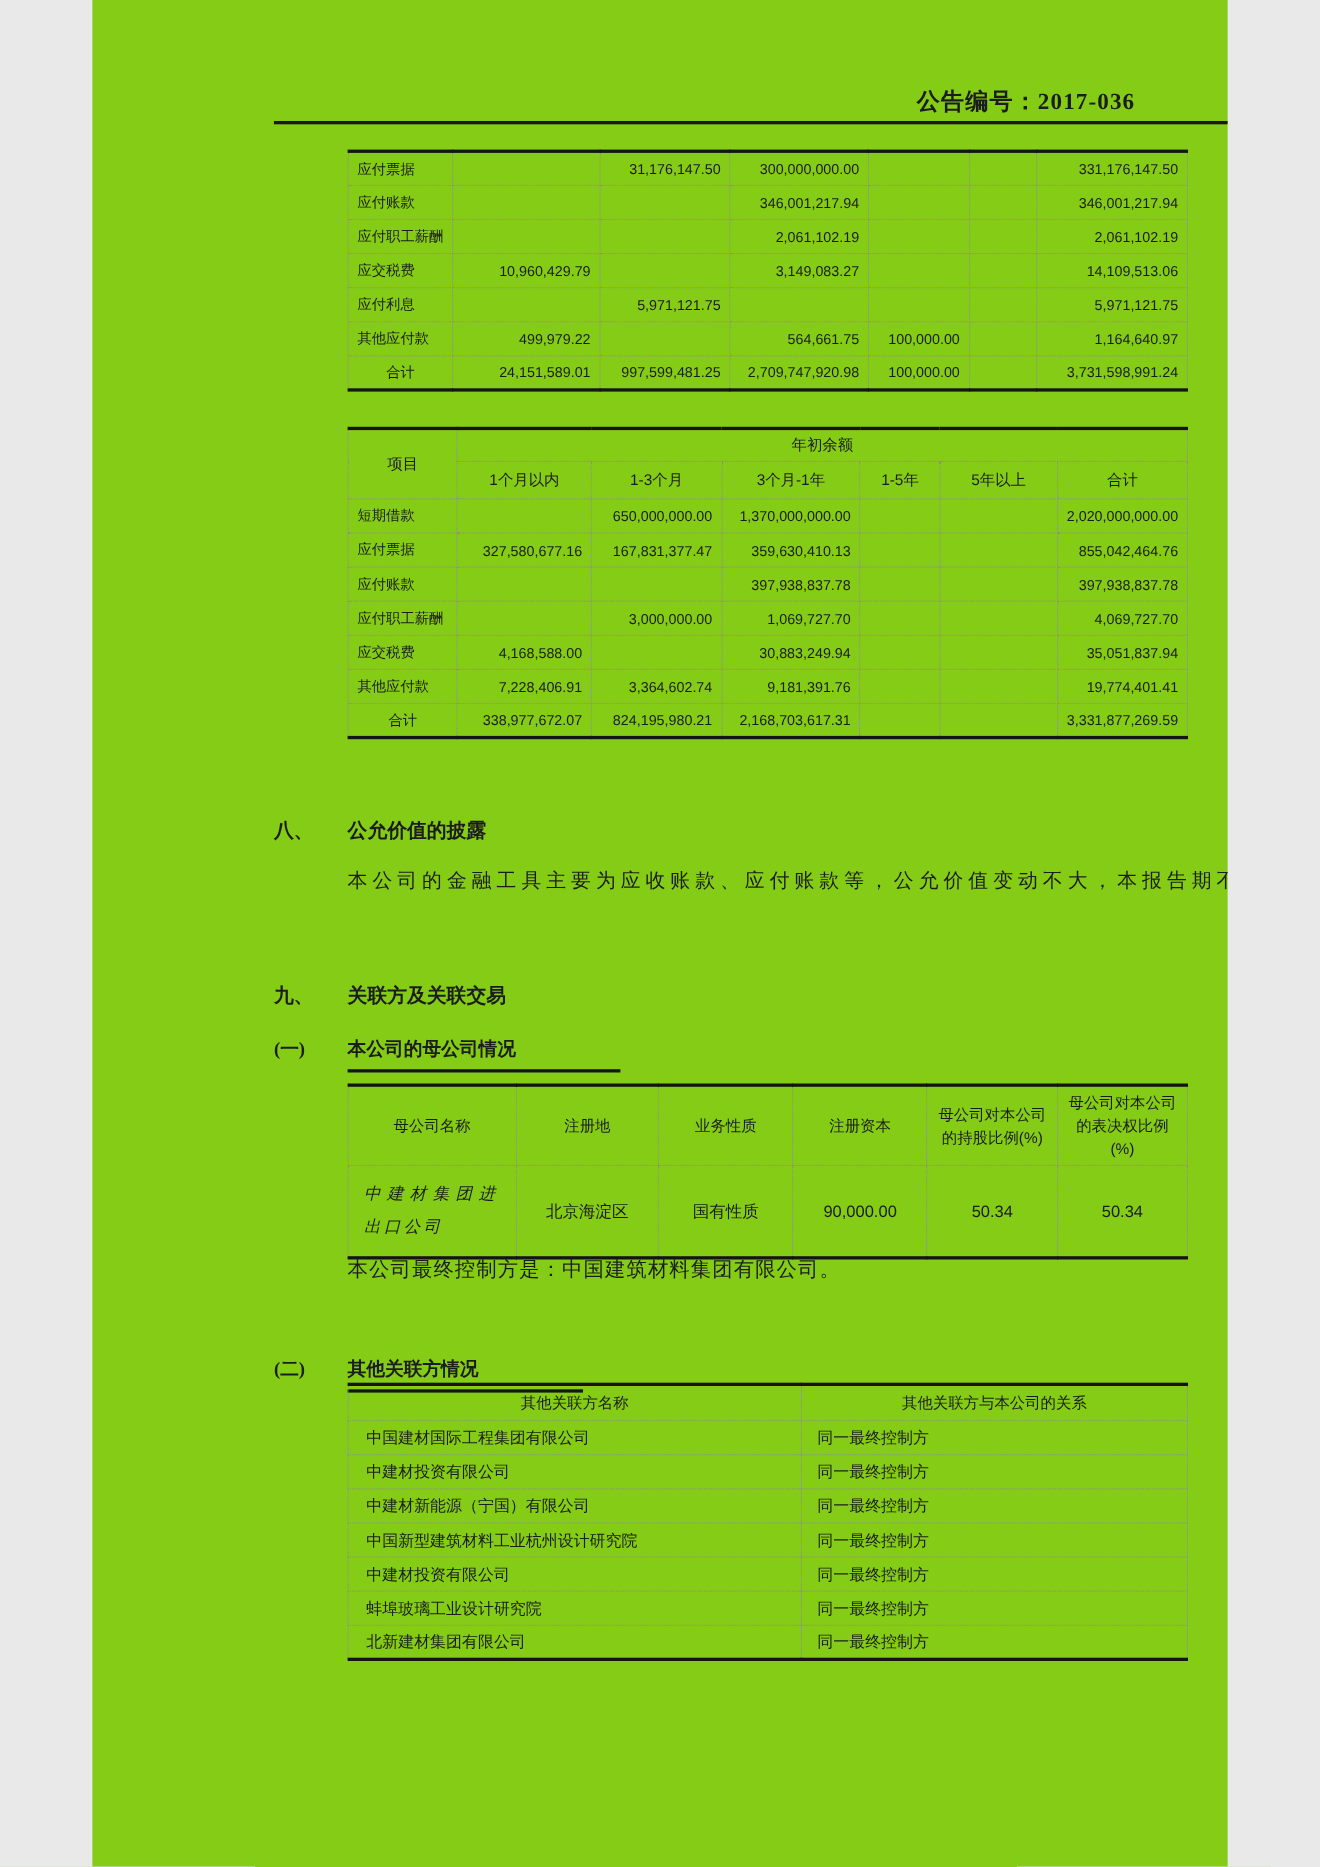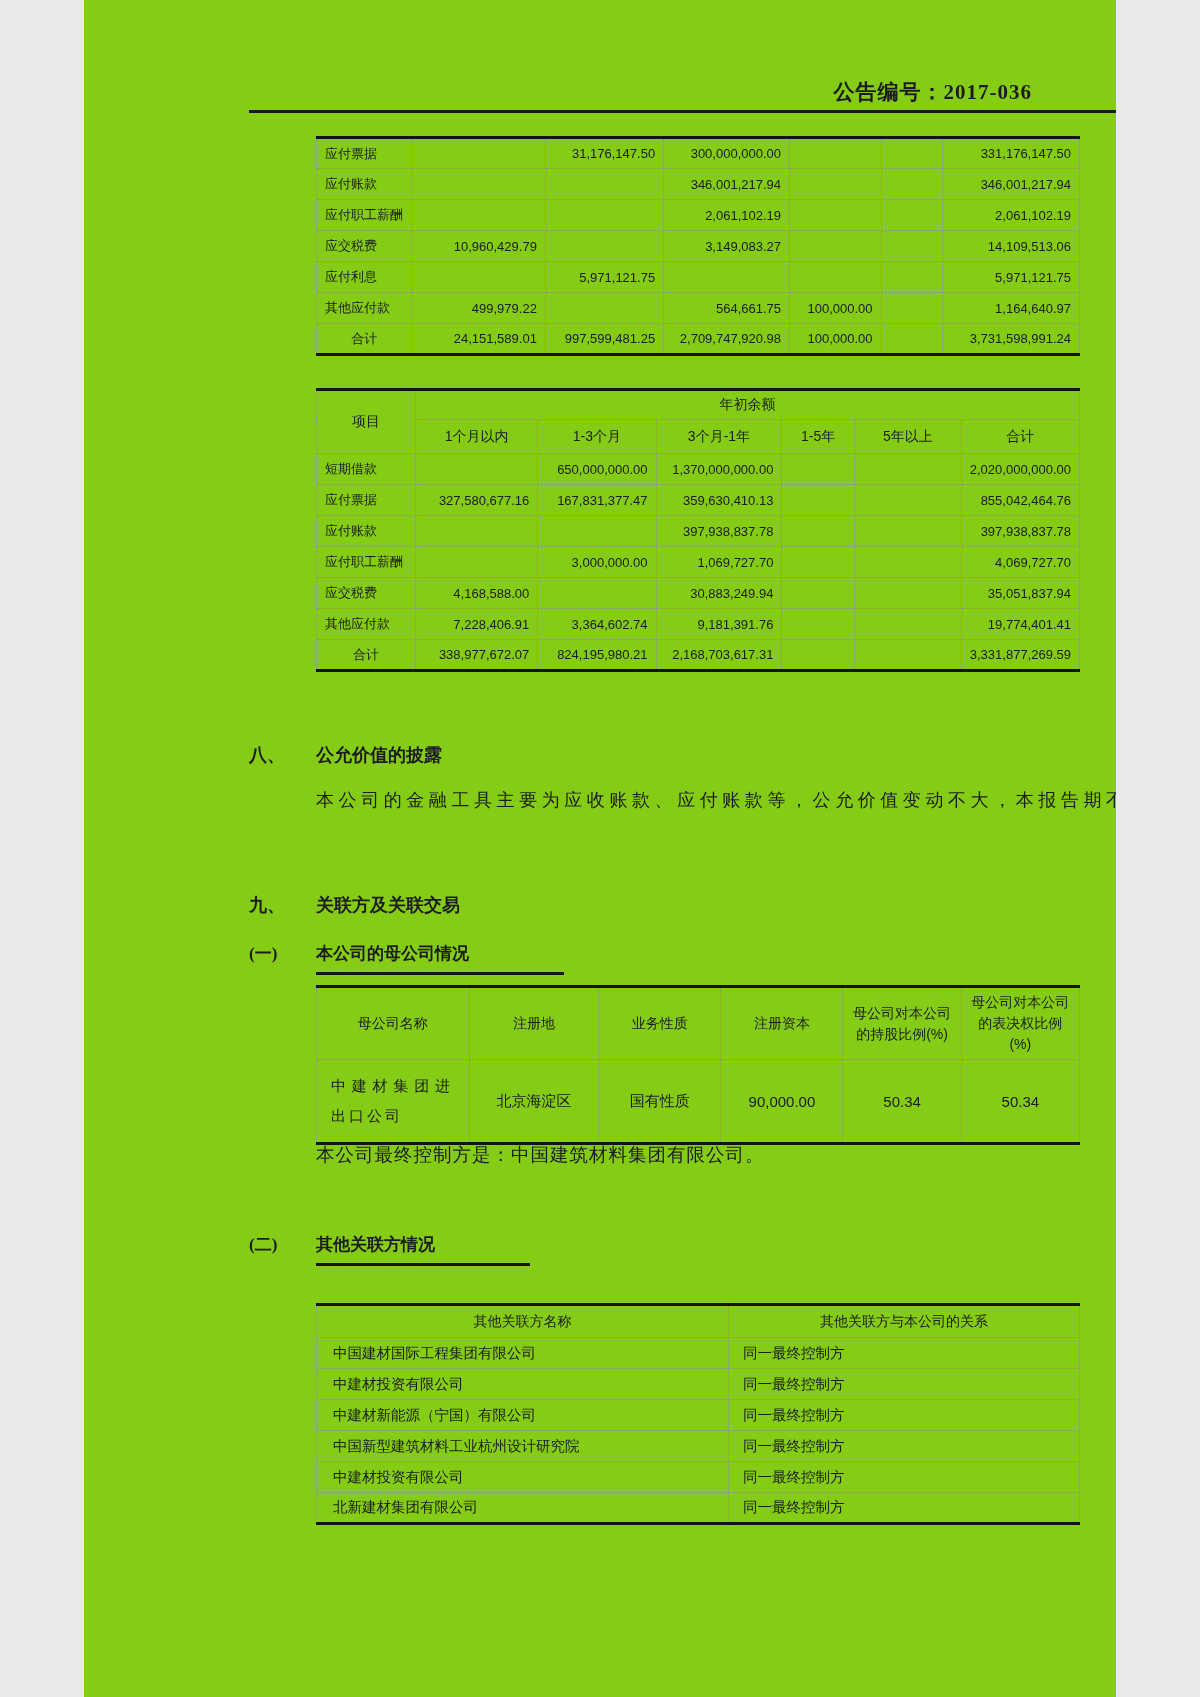--- a/index.html
+++ b/index.html
@@ -22,21 +22,21 @@
   .t1 td { height:31px; }
   .t2 tbody td { height:31px; }
   .t2 .h1 th { height:30px; }
   .t2 .h2 th { height:34px; }
   tbody tr:last-child td.lbl { text-align:center; padding-left:0; }
 
   .pt th { height:33px; font-size:14px; padding:4px 6px; line-height:1.5; }
   .pt thead tr { height:66px; }
   .pt td { height:84px; font-size:15px; text-align:center; }
   .pt td.name-cell { text-align:left; padding-left:14px; }
-  .name-inner { width:122px; text-align:justify; letter-spacing:3px; line-height:30px; }
+  .name-inner { width:122px; text-align:justify; letter-spacing:3px; line-height:30px;font-style:italic; }
 
   .rt th { height:33px; font-size:14px; }
   .rt td { height:31px; font-size:14.5px; text-align:left; }
   .rt td.r-name { padding-left:16px; }
   .rt td.r-rel { padding-left:14px; }
 
   .sec { position:absolute; left:165px; display:flex; font-weight:bold; font-size:18px; line-height:26px; }
   .sec .s-num { width:67px; flex:none; }
   .u-title { border-bottom:3px solid #161616; padding-right:95px; padding-bottom:5px; }
 
@@ -291,21 +291,21 @@
     </table>
   </div>
 
   <div class="note" style="top:1140px;">本公司最终控制方是：中国建筑材料集团有限公司。</div>
 
   <div class="sec" style="top:1232px; font-size:17px;">
     <span class="s-num">(二)</span>
     <span class="u-title">其他关联方情况</span>
   </div>
 
-  <div class="tbl rt" style="top:1303px;">
+  <div class="tbl rt" style="top:1257px;">
     <table>
       <colgroup>
         <col style="width:54%">
           <col style="width:46%">
       </colgroup>
       <thead>
         <tr>
           <th>其他关联方名称</th>
           <th>其他关联方与本公司的关系</th>
         </tr>
@@ -331,20 +331,24 @@
           <tr>
             <td class="r-name">中国新型建筑材料工业杭州设计研究院</td>
             <td class="r-rel">同一最终控制方</td>
           </tr>
 
           <tr>
             <td class="r-name">中建材投资有限公司</td>
             <td class="r-rel">同一最终控制方</td>
           </tr>
 
+          <tr>
+            <td class="r-name">蚌埠玻璃工业设计研究院</td>
+            <td class="r-rel">同一最终控制方</td>
+          </tr>
 
           <tr>
             <td class="r-name">北新建材集团有限公司</td>
             <td class="r-rel">同一最终控制方</td>
           </tr>
         </tbody>
     </table>
   </div>
 
 </div>

